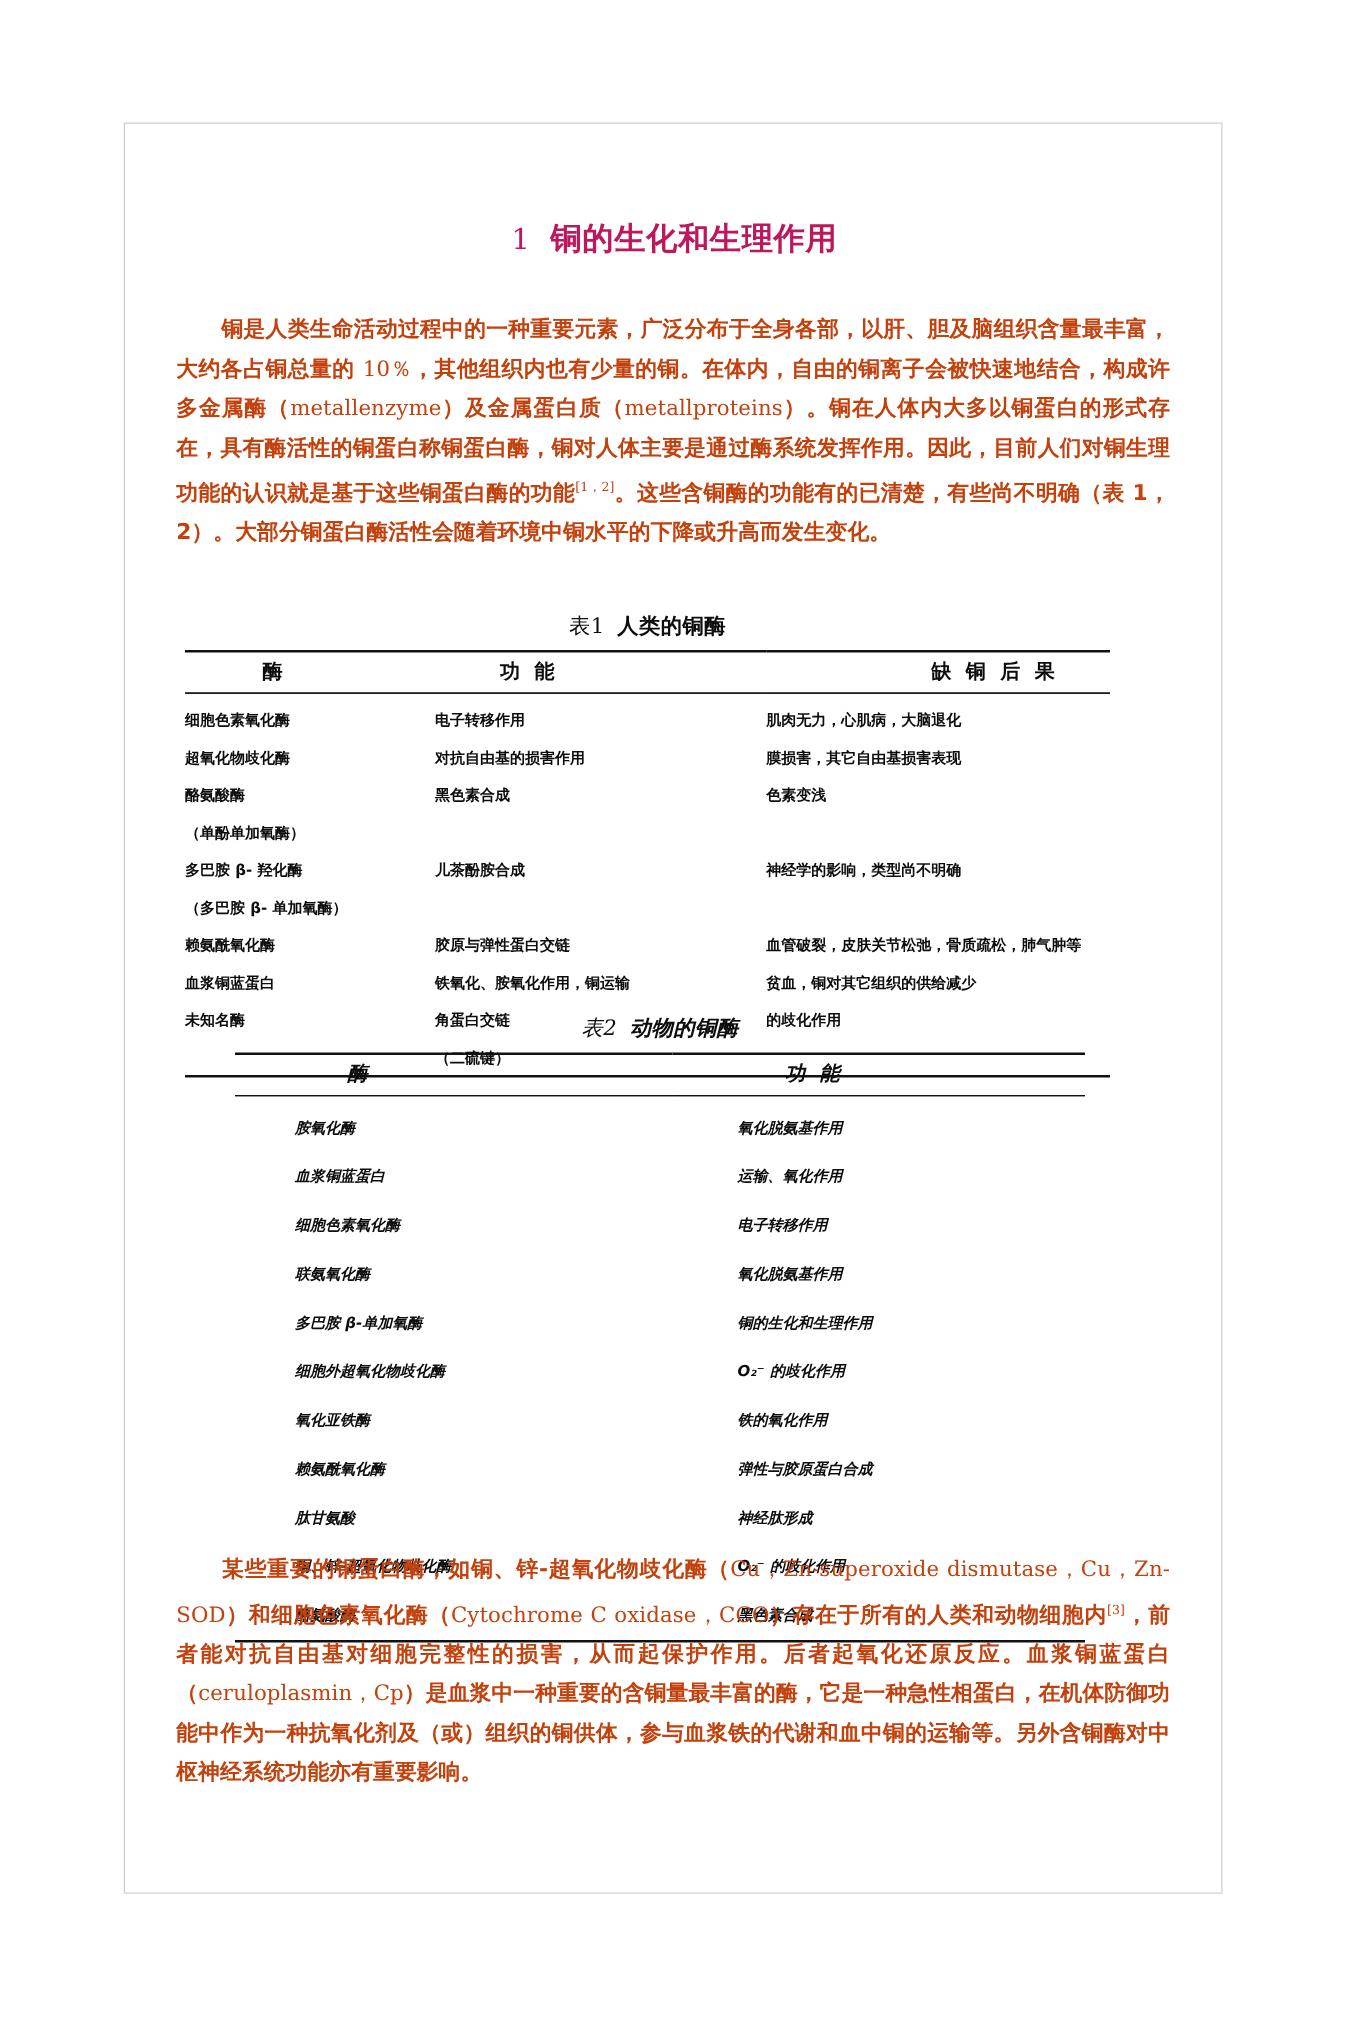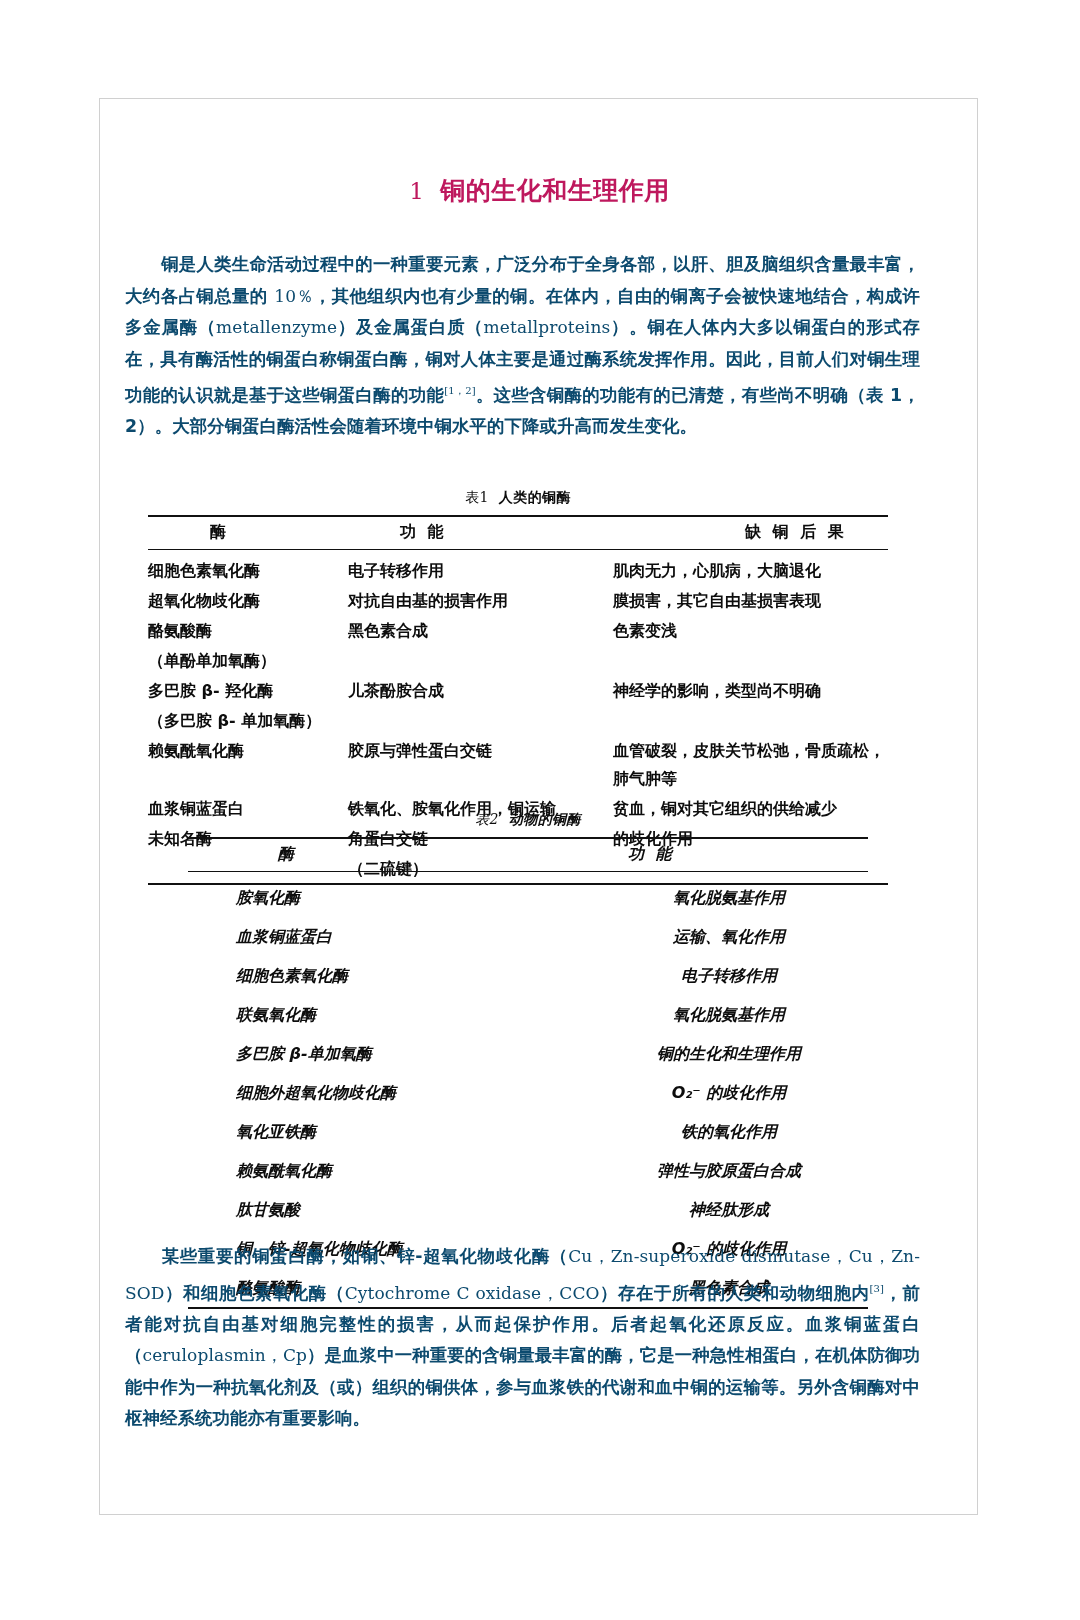--- a/index.html
+++ b/index.html
@@ -51,27 +51,27 @@
   #doc-heading .sec-num {
     font-weight: normal;
     font-family: "DejaVu Serif", "Liberation Serif", serif;
     font-size: 23px;
     margin-right: 16px;
   }
 
   
   .para {
     position: absolute;
-    left: 25px;
+    left: 41px;
     width: 795px;
     font-size: 17.4px;
     line-height: 31.5px;
     text-align: justify;
     text-justify: inter-character;
-    color: #0c4a6e;
+    color: #c2410c;
     font-weight: bold;
     letter-spacing: 0.1px;
   }
   .para .indent { display: inline-block; width: 36px; }
   .para .lat {
     font-family: "DejaVu Serif", "Liberation Serif", serif;
     font-weight: normal;
     font-size: 17px;
   }
   .para sup {
@@ -82,21 +82,21 @@
   }
 
   #para-intro { top: 150px; }
   #para-closing { top: 1142px; }
 
   
   .tbl-block { position: absolute; }
 
   .tbl-caption {
     text-align: center;
-    font-size: 14px;
+    font-size: 17px;
     font-weight: bold;
     color: #0d0d0d;
     margin-bottom: 8px;
     letter-spacing: 0.4px;
   }
   .tbl-caption .cap-num {
     font-family: "DejaVu Serif", "Liberation Serif", serif;
     font-weight: normal;
   }
   .tbl-caption .cap-gap { display: inline-block; width: 10px; }
@@ -114,21 +114,21 @@
     padding: 5px 0 6px 0;
     border-top: 2.4px solid #111;
     border-bottom: 1.4px solid #111;
     font-size: 16px;
     letter-spacing: 3px;
   }
   table.doc-table tbody td {
     padding: 0;
     vertical-align: top;
     line-height: 28px;
-    font-size: 16px;
+    font-size: 12px;
   }
   table.doc-table tbody tr.last-row td {
     border-bottom: none;
     margin-top: 20px;
   }
   .tbl-bottom-rule {
     height: 0;
     border-top: 2.4px solid #111;
   }
 
@@ -145,21 +145,21 @@
   #table-1 td.sub { padding-left: 0; margin-top: 12px; }
 
   
   #table-2-block { left: 88px; top: 712px; width: 680px; font-style: italic; }
   #table-2 col.c1 { width: 350px; }
   #table-2 col.c2 { width: 330px; }
   #table-2 th.h1 { text-align: left; padding-left: 90px; }
   #table-2 th.h2 { text-align: left; padding-left: 90px; }
   #table-2 tbody td { line-height: 33px; padding-top: 3px; padding-bottom: 3px; }
   #table-2 td.k { padding-left: 48px; }
-  #table-2 td.v { padding-left: 52px; text-align: center; }
+  #table-2 td.v { padding-left: 52px; }
   #table-2 tbody tr:first-child td { padding-top: 9px; }
 </style>
 </head>
 <body>
 
 <div id="page-frame">
   <div id="page-inner">
 
     <div id="doc-heading">
       <span class="sec-num">1</span><span>铜的生化和生理作用</span>

